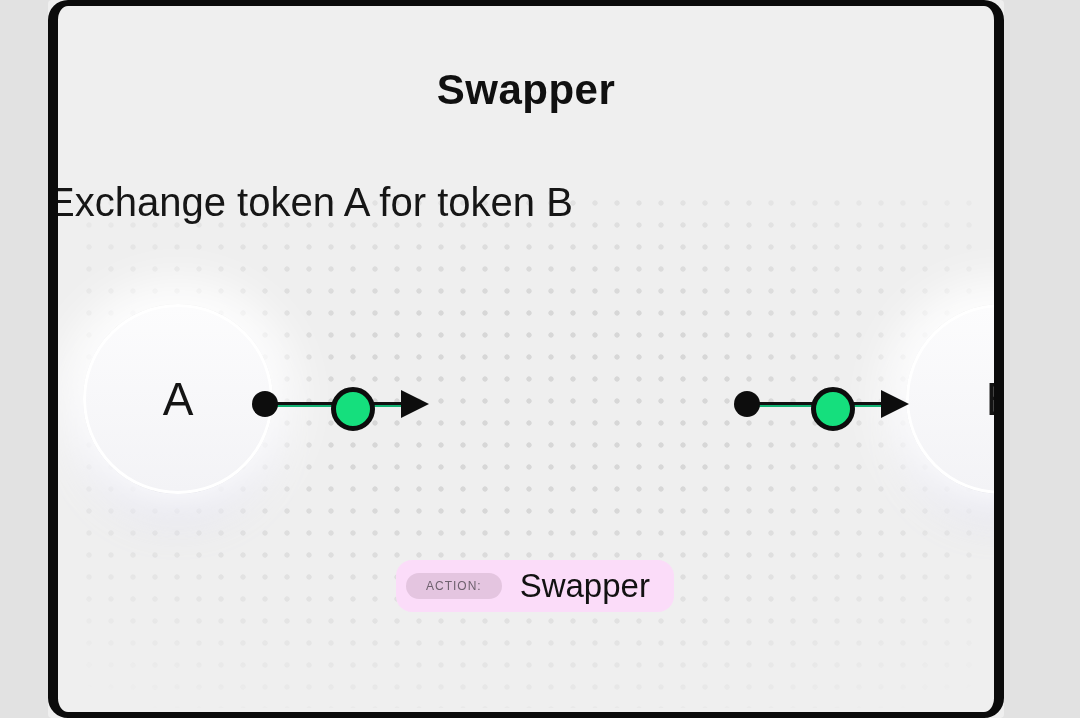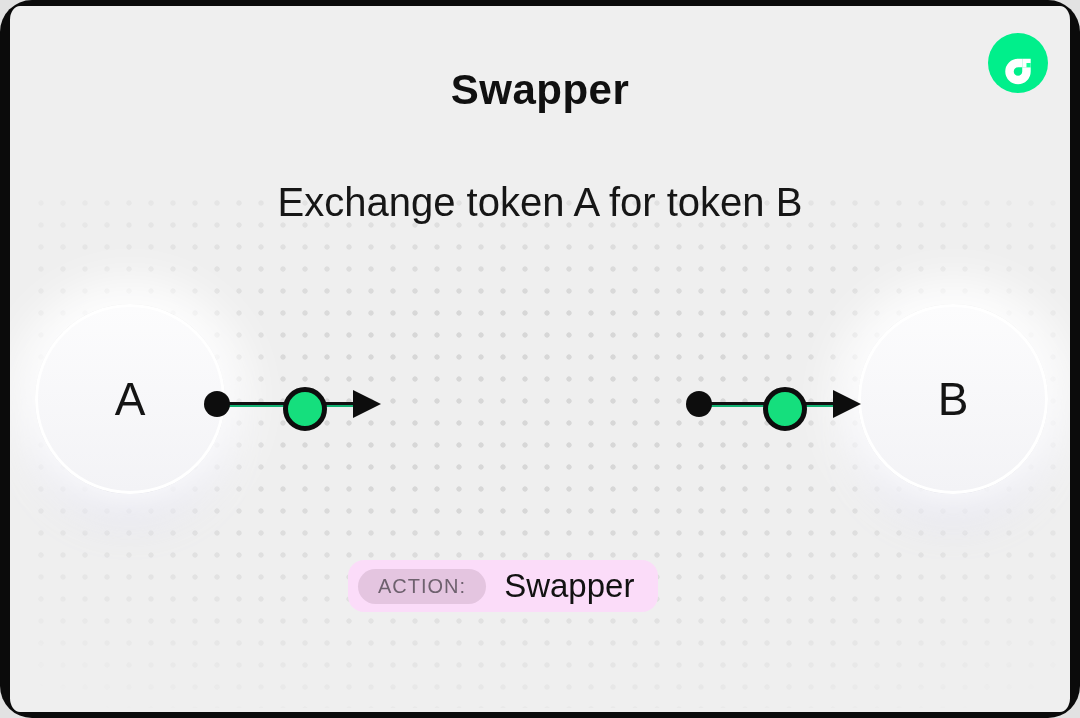--- a/index.html
+++ b/index.html
@@ -1,23 +1,24 @@
 <!DOCTYPE html>
 <html><head>
 <meta charset="utf-8">
 <style>
   html, body { margin: 0; padding: 0; background: #e2e2e2; }
   .canvas {
     position: relative;
-    width: 1080px; height: 718px;
+    width: 956px; height: 718px;
     background: #EFEFEF;
     overflow: hidden;
     font-family: "Liberation Sans", sans-serif;
-    border-radius: 32px;
+    border-radius: 4px;
     box-sizing: border-box;
+    margin-left: 48px;
   }
   
   .frame {
     position: absolute; inset: 0;
     border: 6px solid #0B0B0B;
     border-left-width: 10px; border-right-width: 10px;
     border-radius: 20px;
     pointer-events: none;
     z-index: 60;
   }
@@ -33,21 +34,20 @@
   }
   .page-title {
     position: absolute; top: 66px; left: 0; width: 100%;
     text-align: center;
     font-size: 42px; font-weight: 700; color: #101010;
     letter-spacing: 0.5px;
     z-index: 5;
   }
   .page-subtitle {
     position: absolute; top: 180px; left: 0; width: 100%;
-    text-align: center;
     font-size: 40px; font-weight: 400; color: #161616;
     z-index: 5;
   }
   .logo {
     position: absolute; top: 33px; left: 988px;
     width: 60px; height: 60px;
     z-index: 10;
   }
   
   .node {
@@ -111,21 +111,21 @@
     border-radius: 16px;
     display: flex; align-items: center;
     padding: 0 24px 0 10px;
     gap: 18px;
     z-index: 5;
   }
   .action-pill {
     background: #E4C5E0;
     border-radius: 999px;
     padding: 6px 20px;
-    font-size: 20px; font-weight: 400; color: #6E616E;
+    font-size: 12px; font-weight: 400; color: #6E616E;
     letter-spacing: 1px;
   }
   .action-value { font-size: 33px; color: #121212; font-weight: 400; }
 </style>
 </head>
 <body>
 
 <div class="canvas">
 
   <div class="dot-grid"></div>

